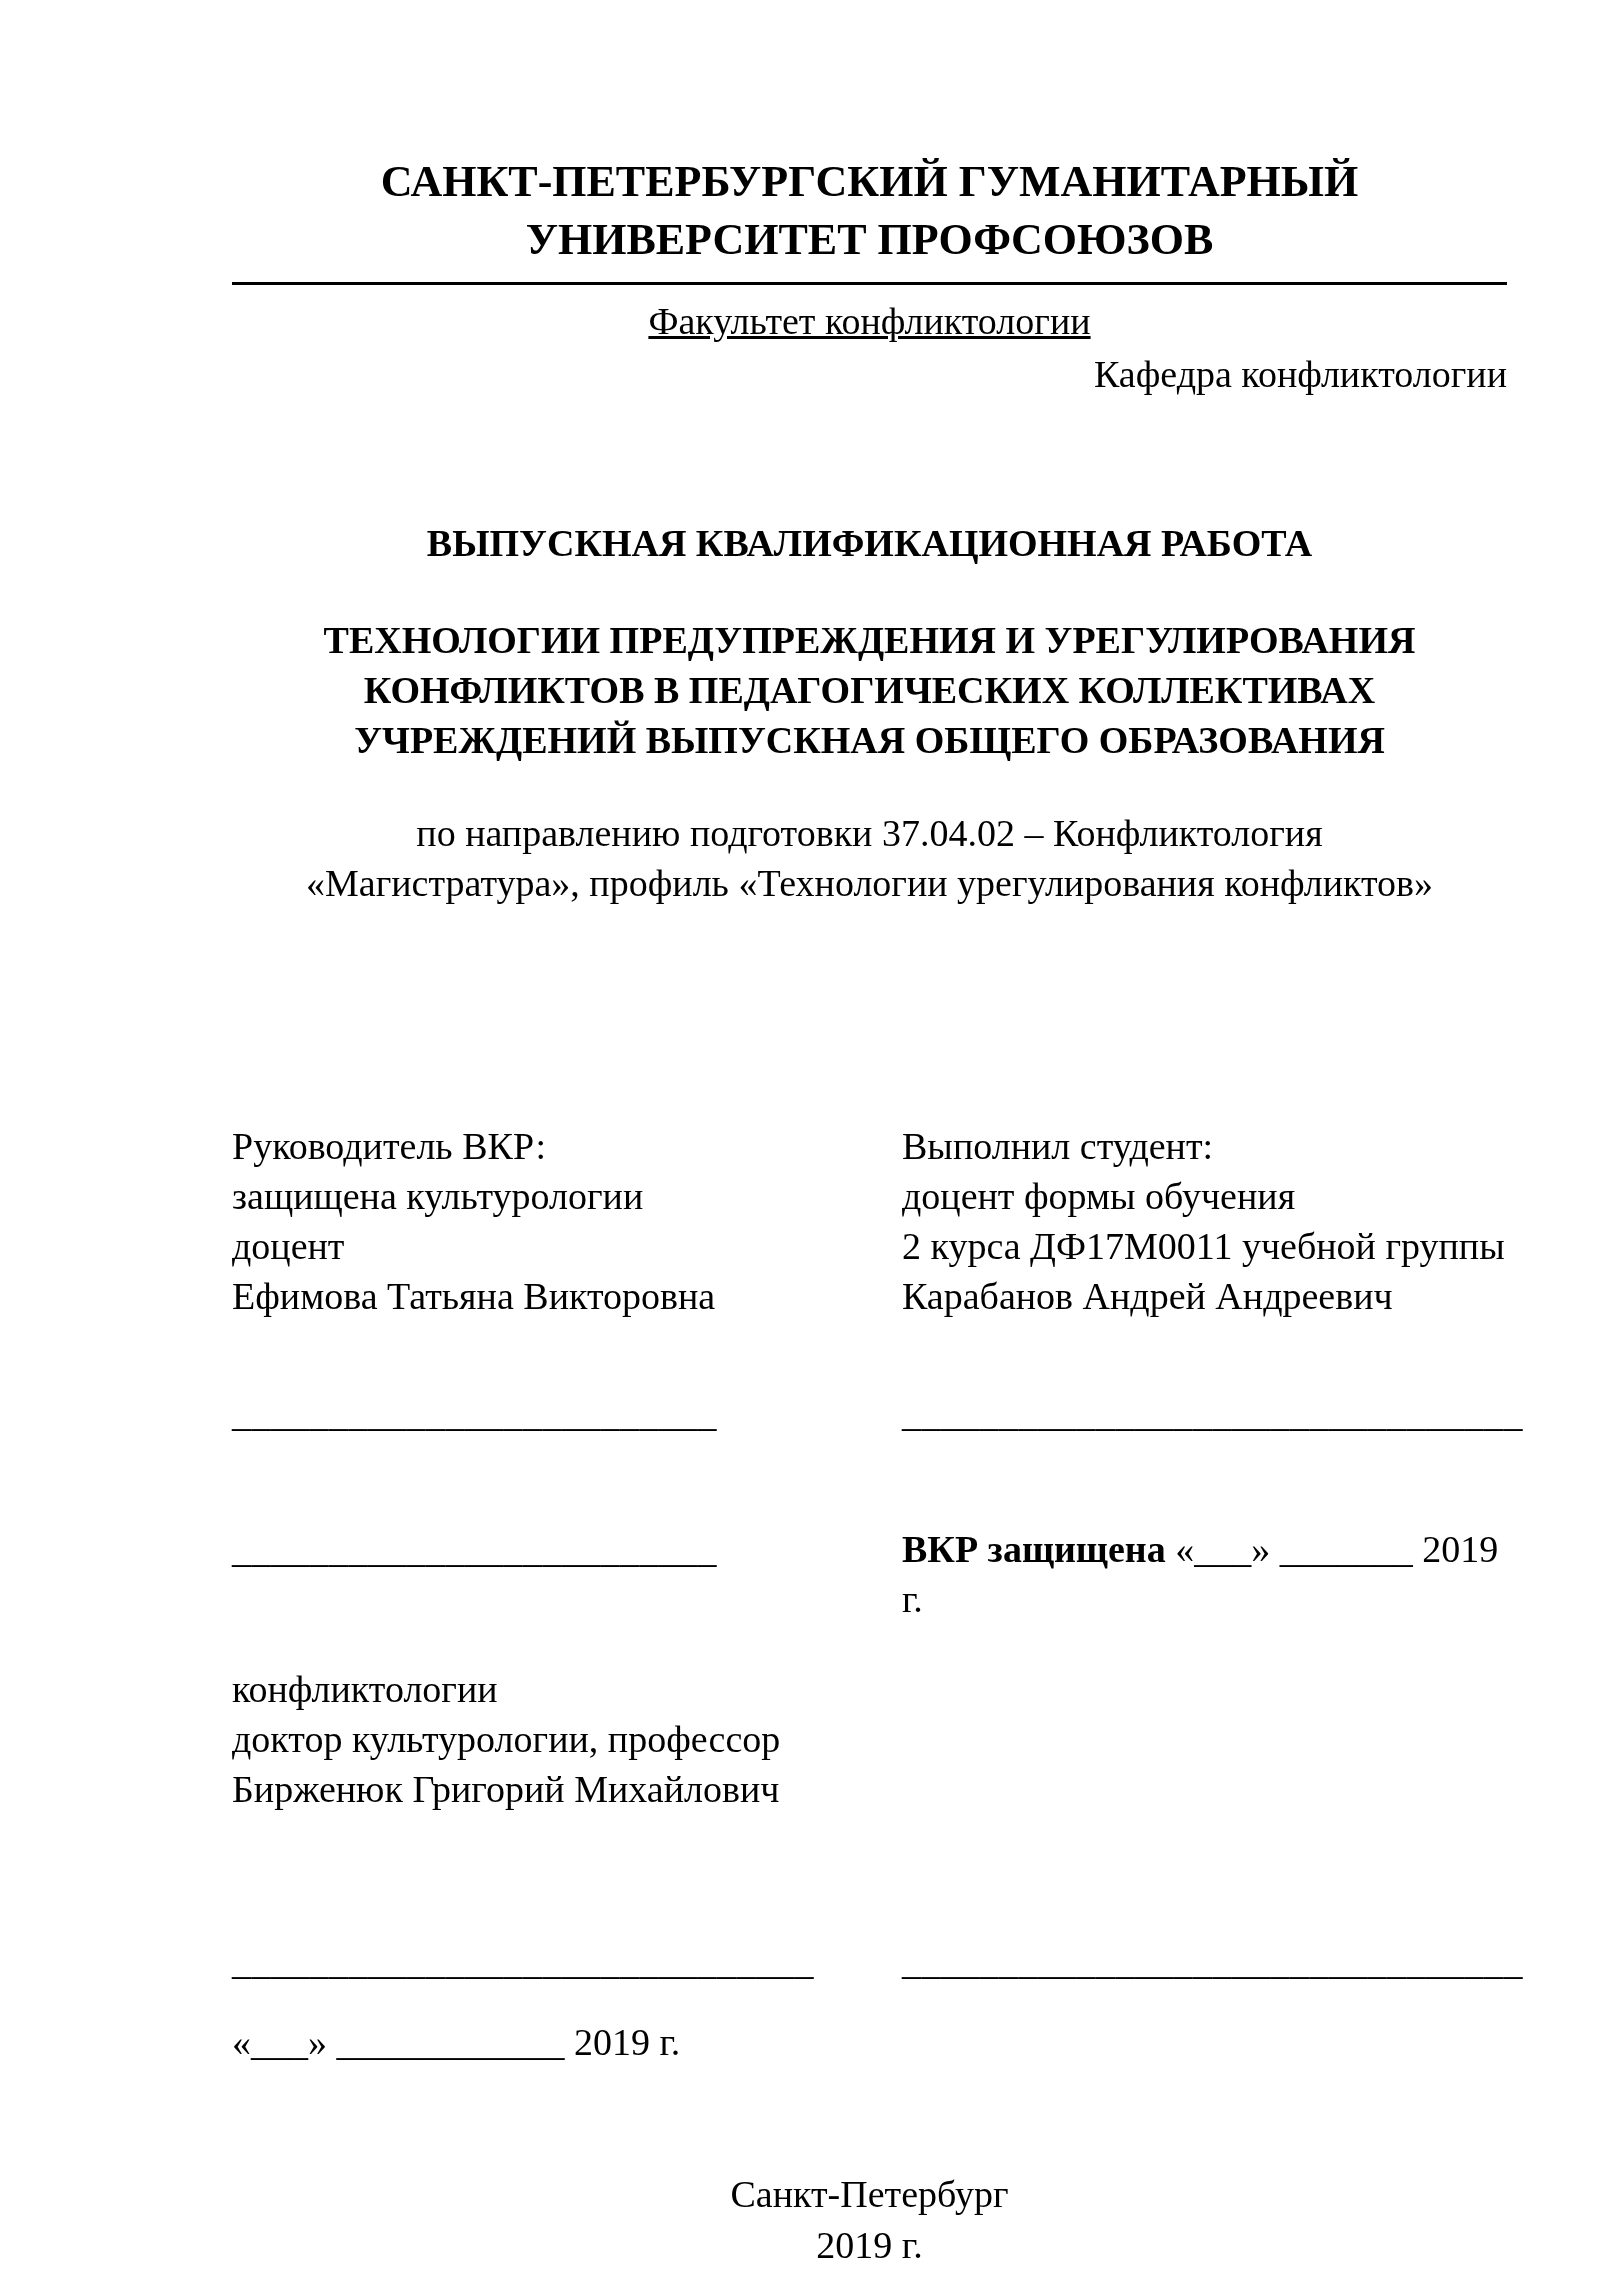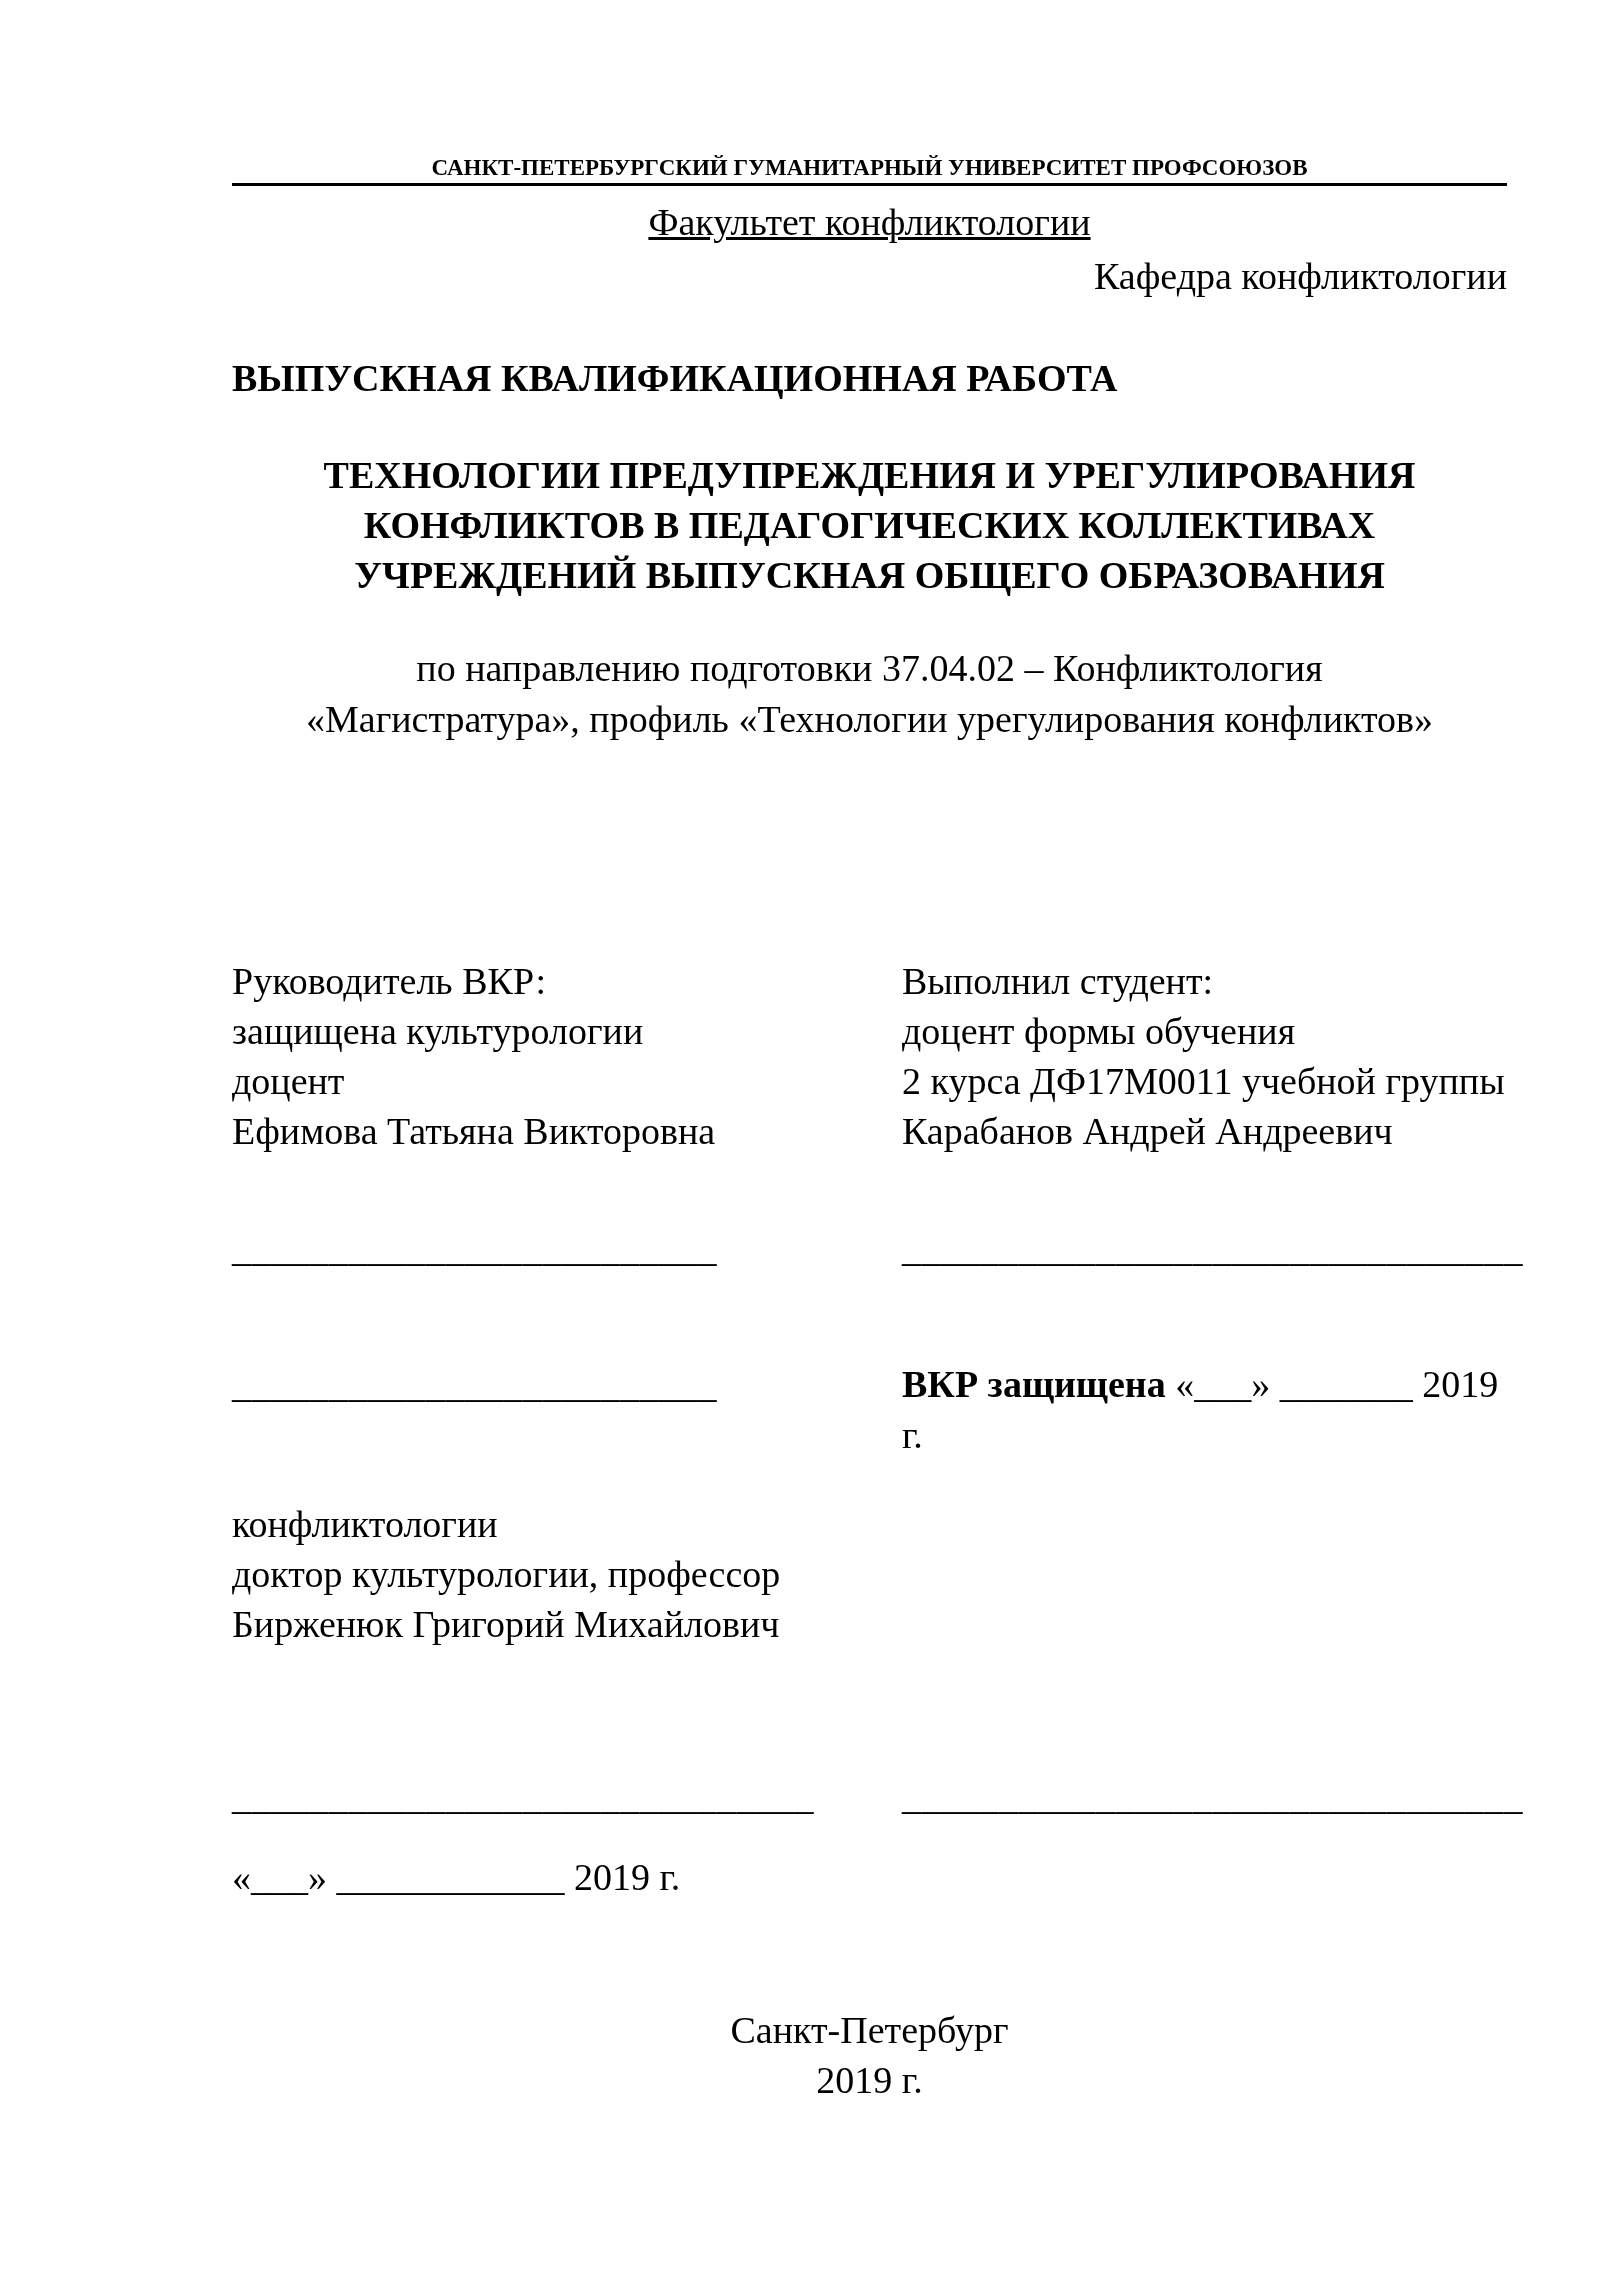--- a/index.html
+++ b/index.html
@@ -16,36 +16,37 @@
     font-family: "Liberation Serif", "DejaVu Serif", serif;
     font-size: 38px;
     line-height: 1.32;
     box-sizing: border-box;
     padding: 153px 116px 0 232px;
     overflow: hidden;
   }
   .university {
     font-weight: bold;
     text-align: center;
-    font-size: 23px;
+    font-size: 44px;
     border-bottom: 3.1px solid #000000;
-    padding-bottom: 0;
+    padding-bottom: 13px;
   }
   .faculty {
     text-align: center;
     margin-top: 11px;
     text-decoration: underline;
   }
   .department {
     text-align: right;
     margin-top: 3.1px;
   }
   .work-type {
+    text-align: center;
     font-weight: bold;
-    margin-top: 52px;
+    margin-top: 118px;
   }
   .title {
     text-align: center;
     font-weight: bold;
     margin-top: 47px;
   }
   .program {
     text-align: center;
     margin-top: 43px;
   }

